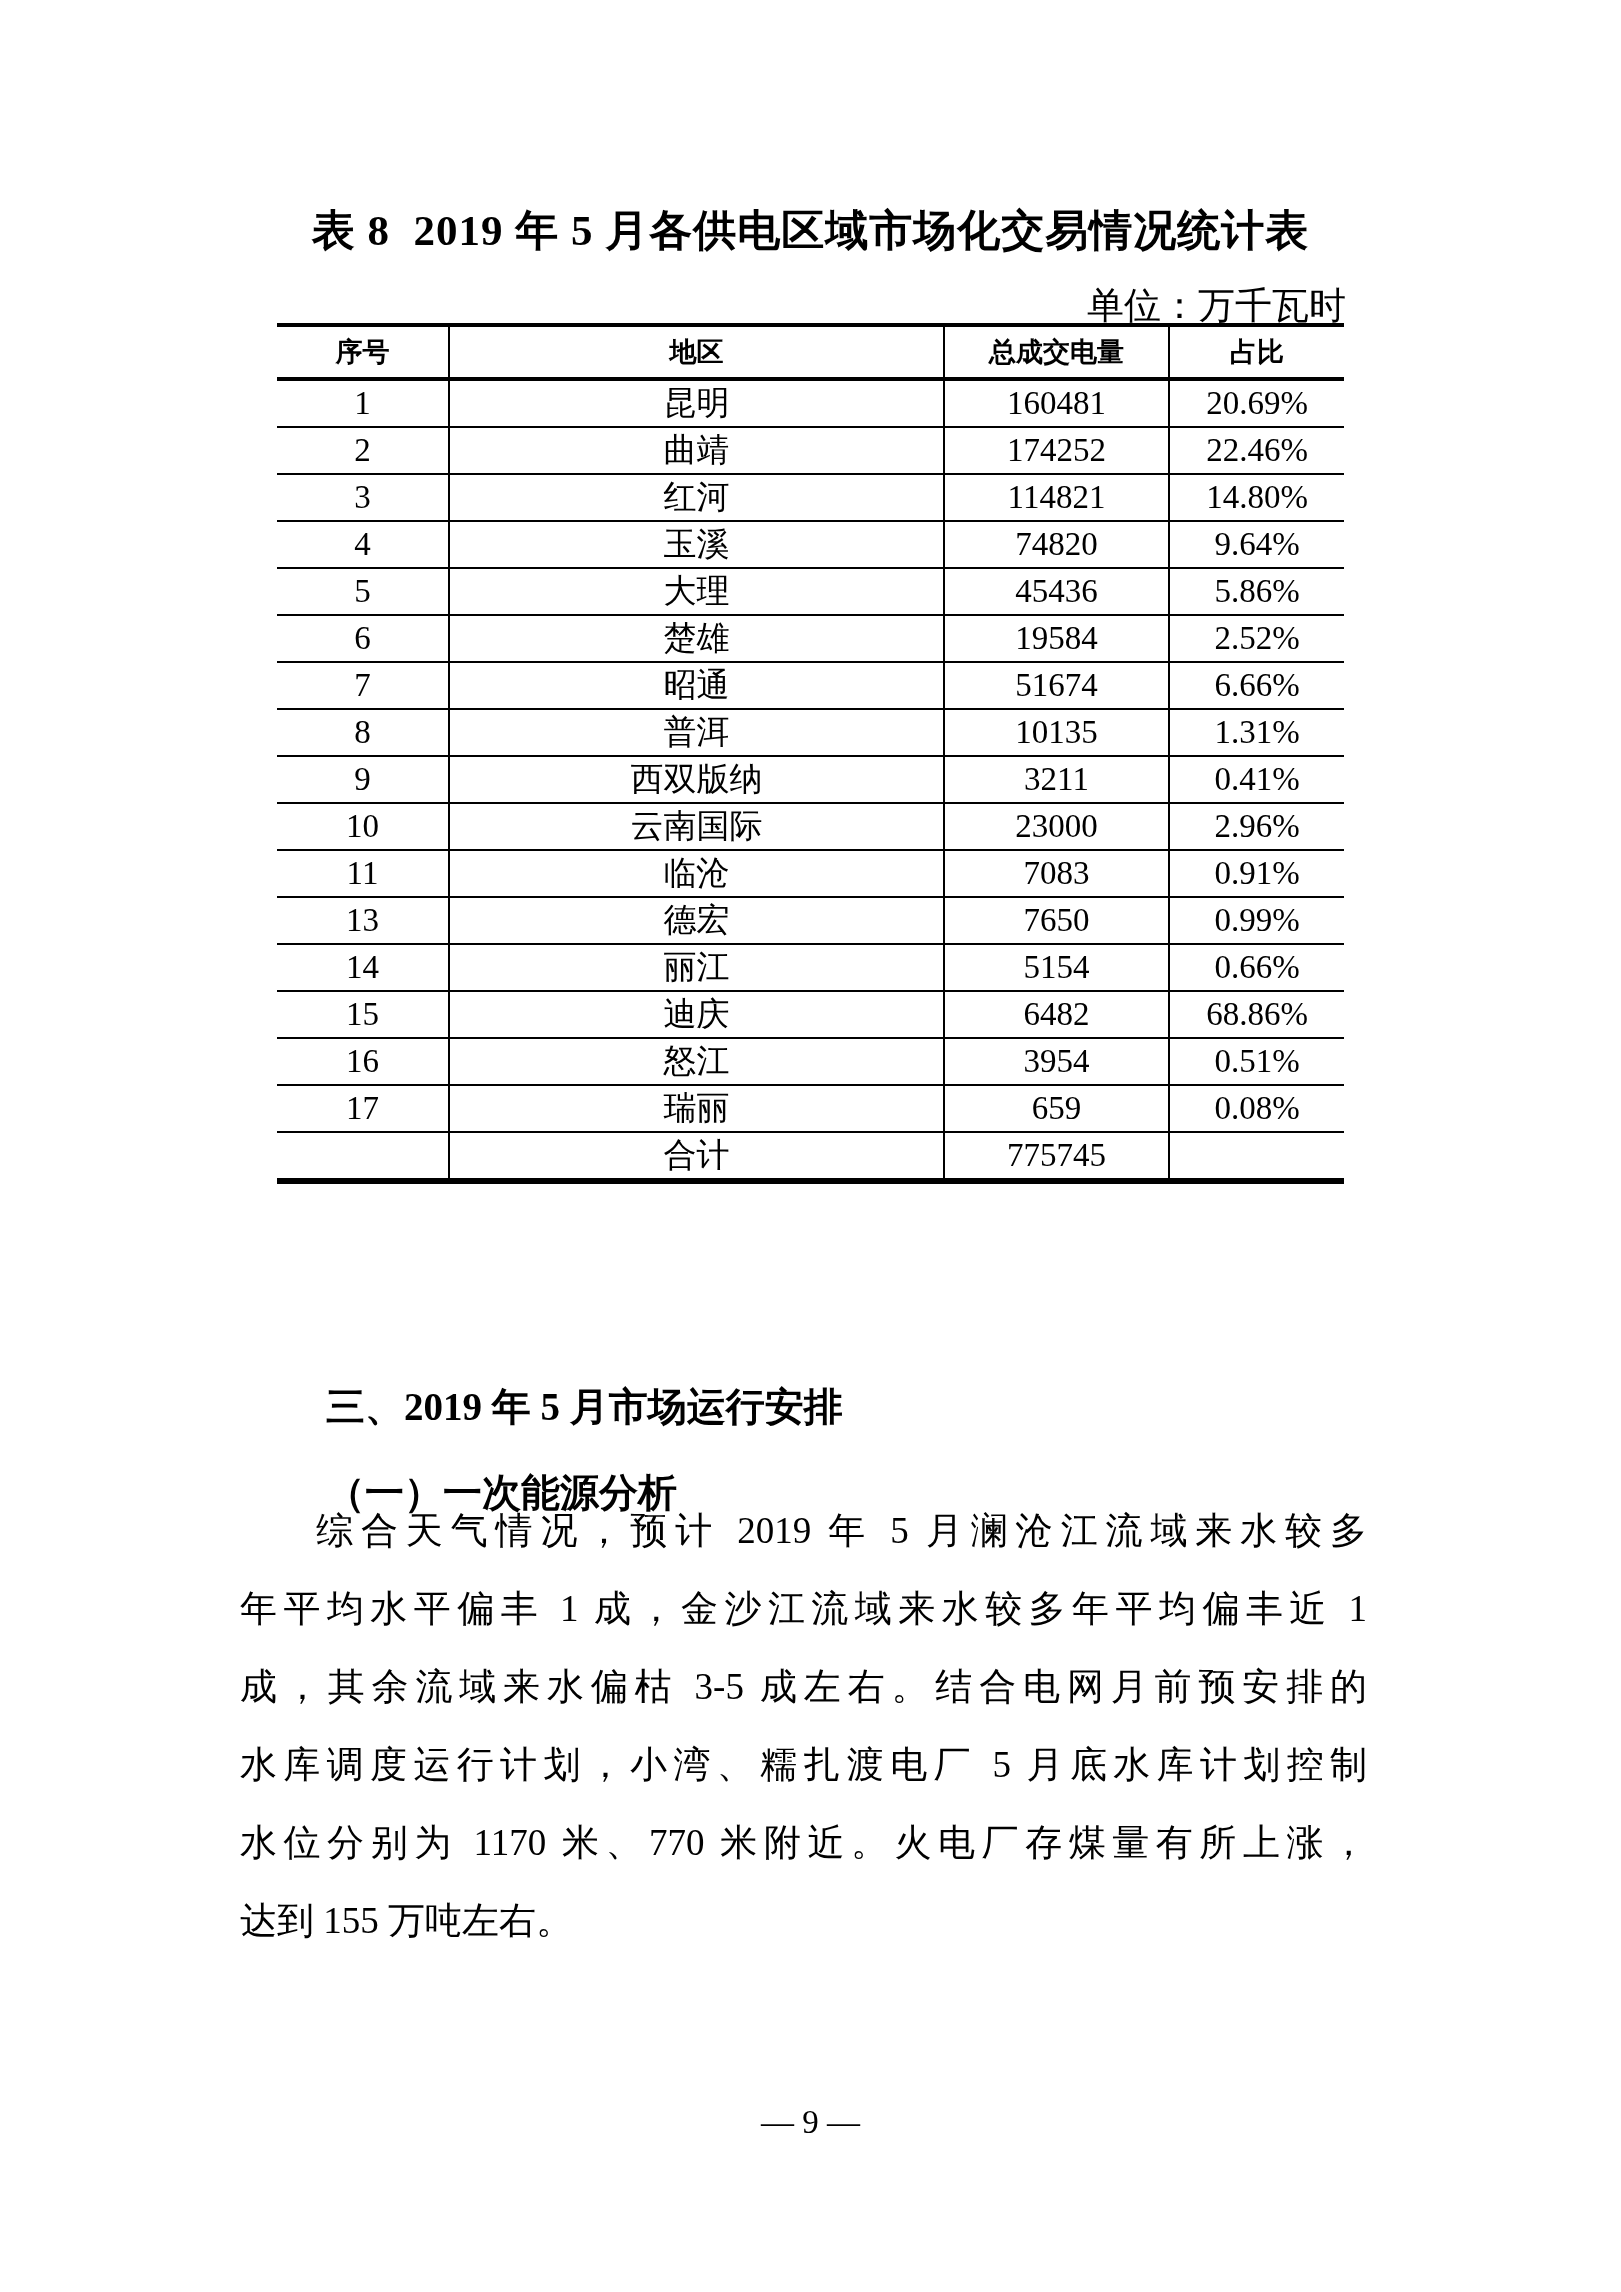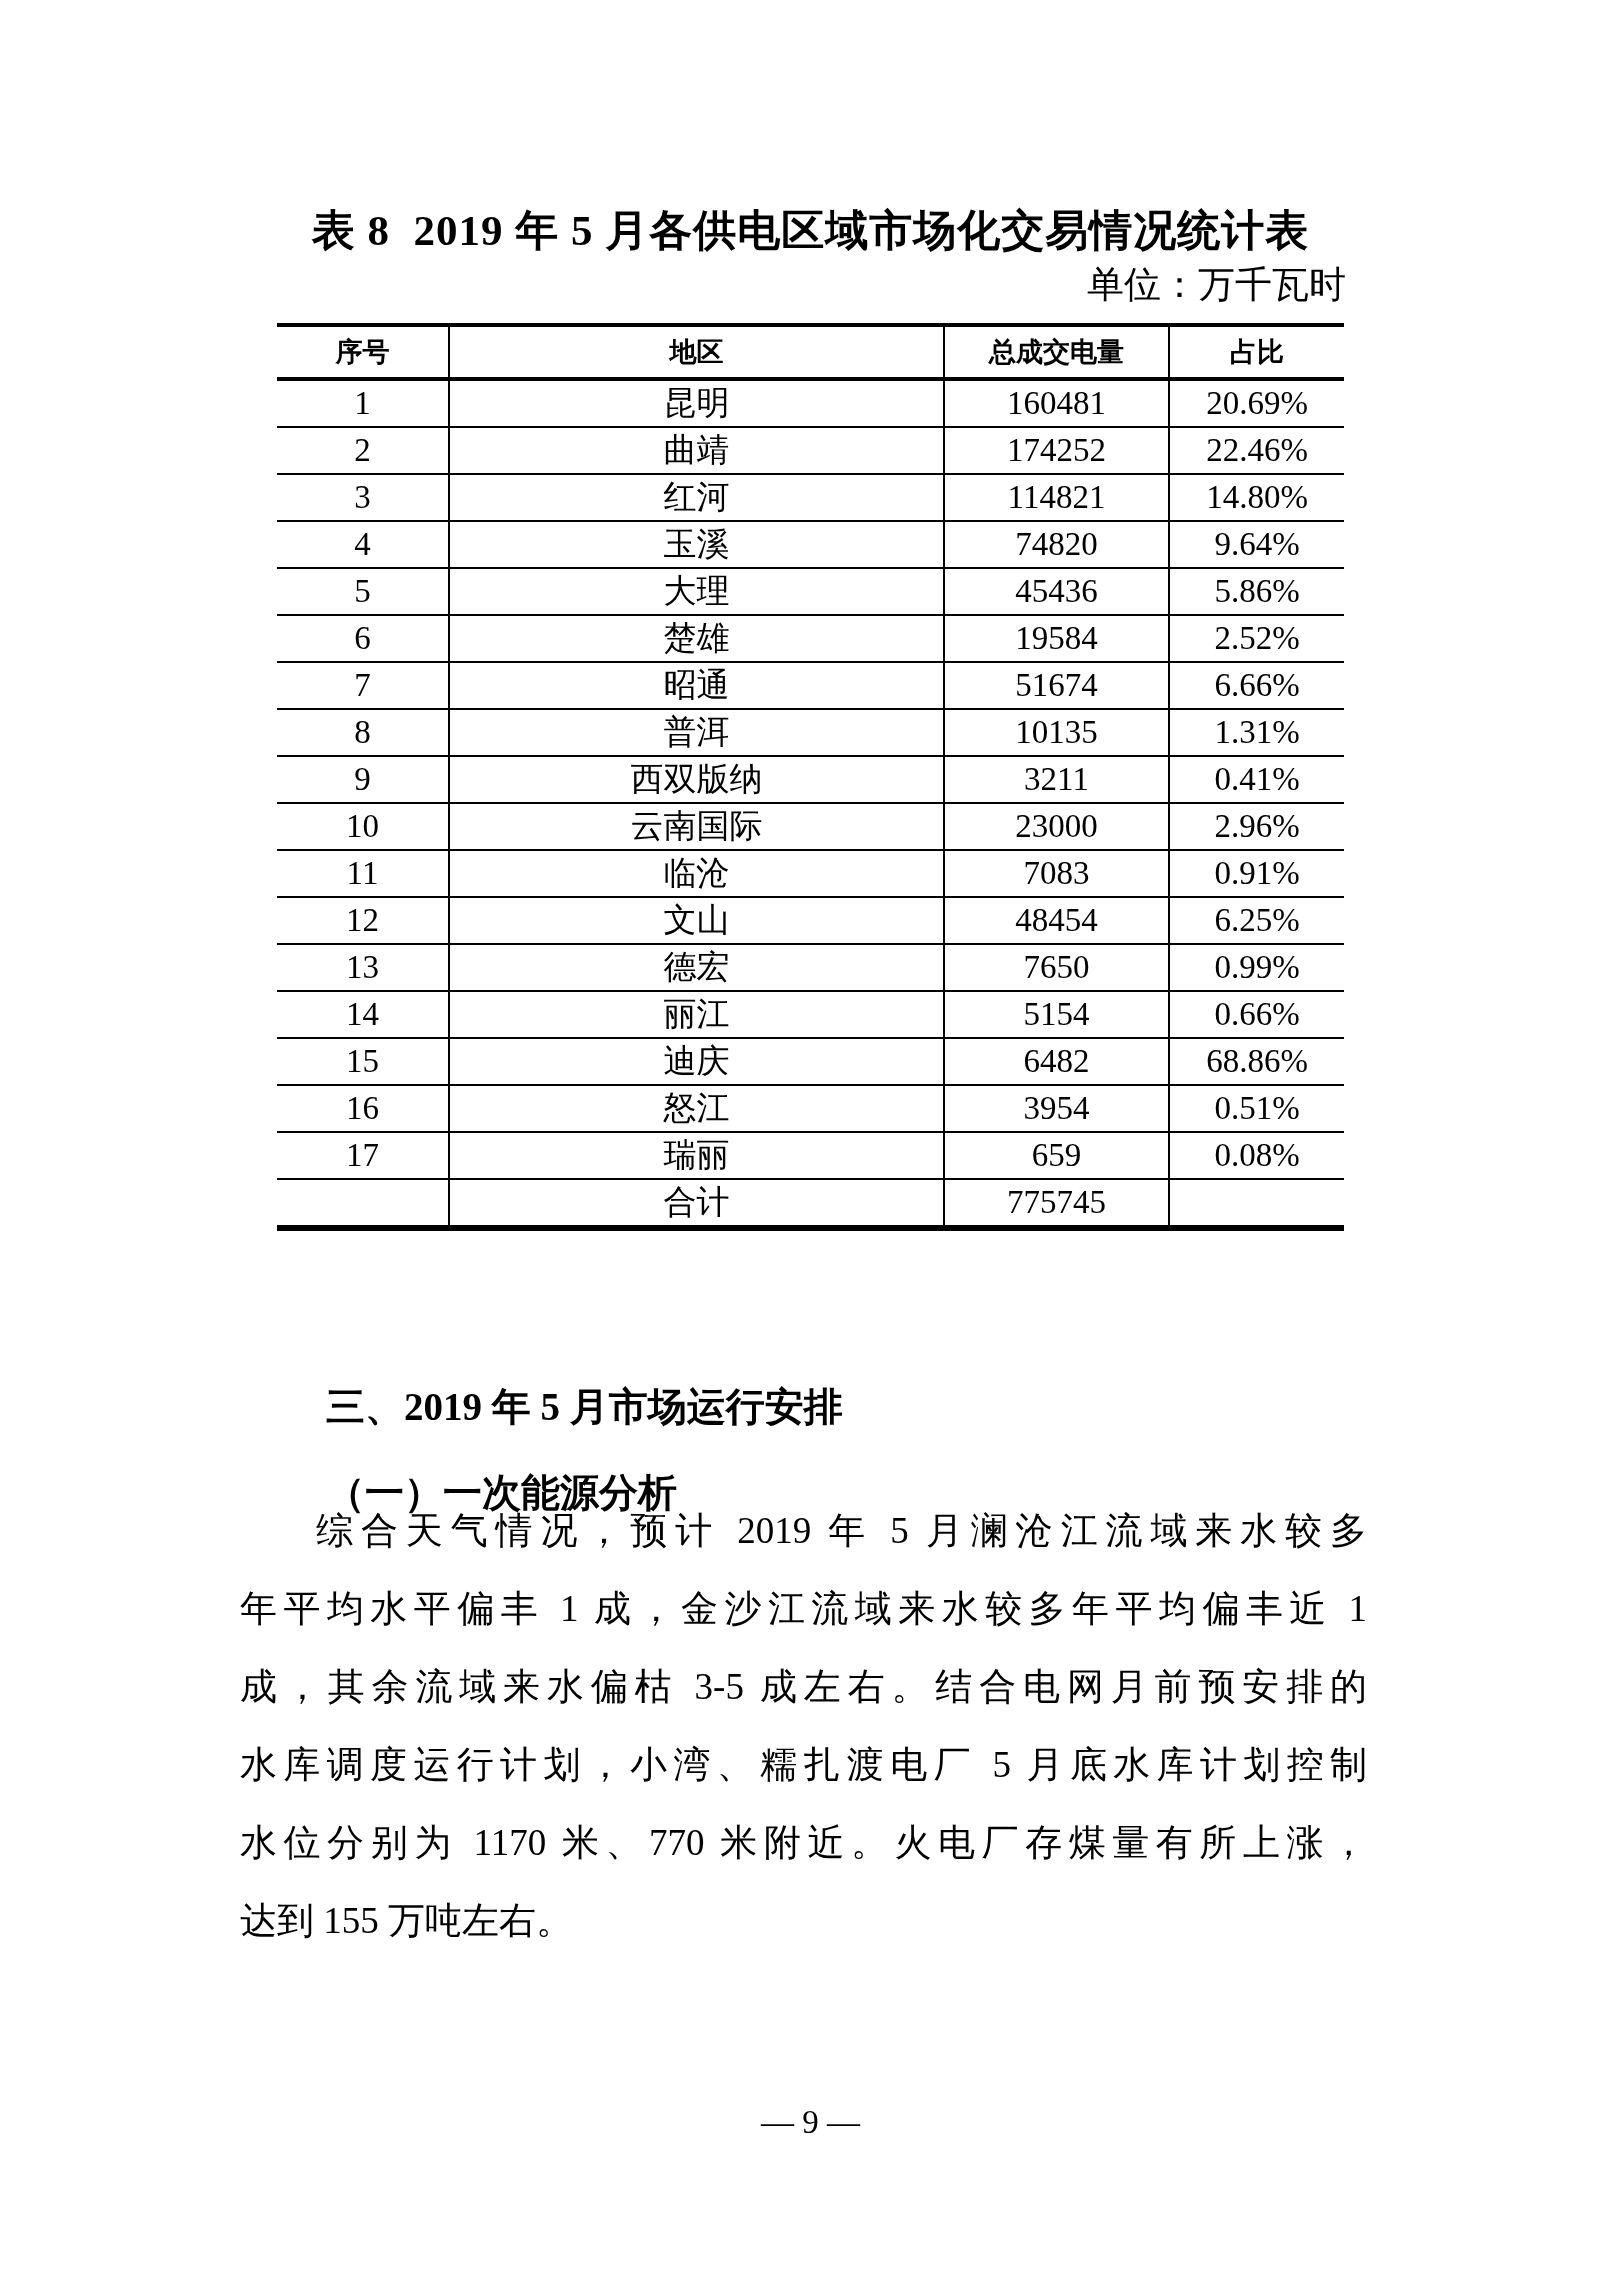--- a/index.html
+++ b/index.html
@@ -24,21 +24,21 @@
     text-align: center;
     font-size: 43px;
     font-weight: bold;
     line-height: 61px;
     letter-spacing: 1px;
     white-space: pre;
   }
   .unit-label {
     position: absolute;
     right: 275px;
-    top: 259px;
+    top: 280px;
     font-size: 37px;
     line-height: 51px;
   }
   table.stats-table {
     position: absolute;
     left: 277px;
     top: 323px;
     width: 1067px;
     border-collapse: collapse;
     table-layout: fixed;
@@ -201,26 +201,20 @@
           <td>23000</td>
           <td>2.96%</td>
         </tr>
         <tr>
           <td>11</td>
           <td>临沧</td>
           <td>7083</td>
           <td>0.91%</td>
         </tr>
         <tr>
-          <td>12</td>
-          <td>文山</td>
-          <td>48454</td>
-          <td>6.25%</td>
-        </tr>
-        <tr>
           <td>13</td>
           <td>德宏</td>
           <td>7650</td>
           <td>0.99%</td>
         </tr>
         <tr>
           <td>14</td>
           <td>丽江</td>
           <td>5154</td>
           <td>0.66%</td>

